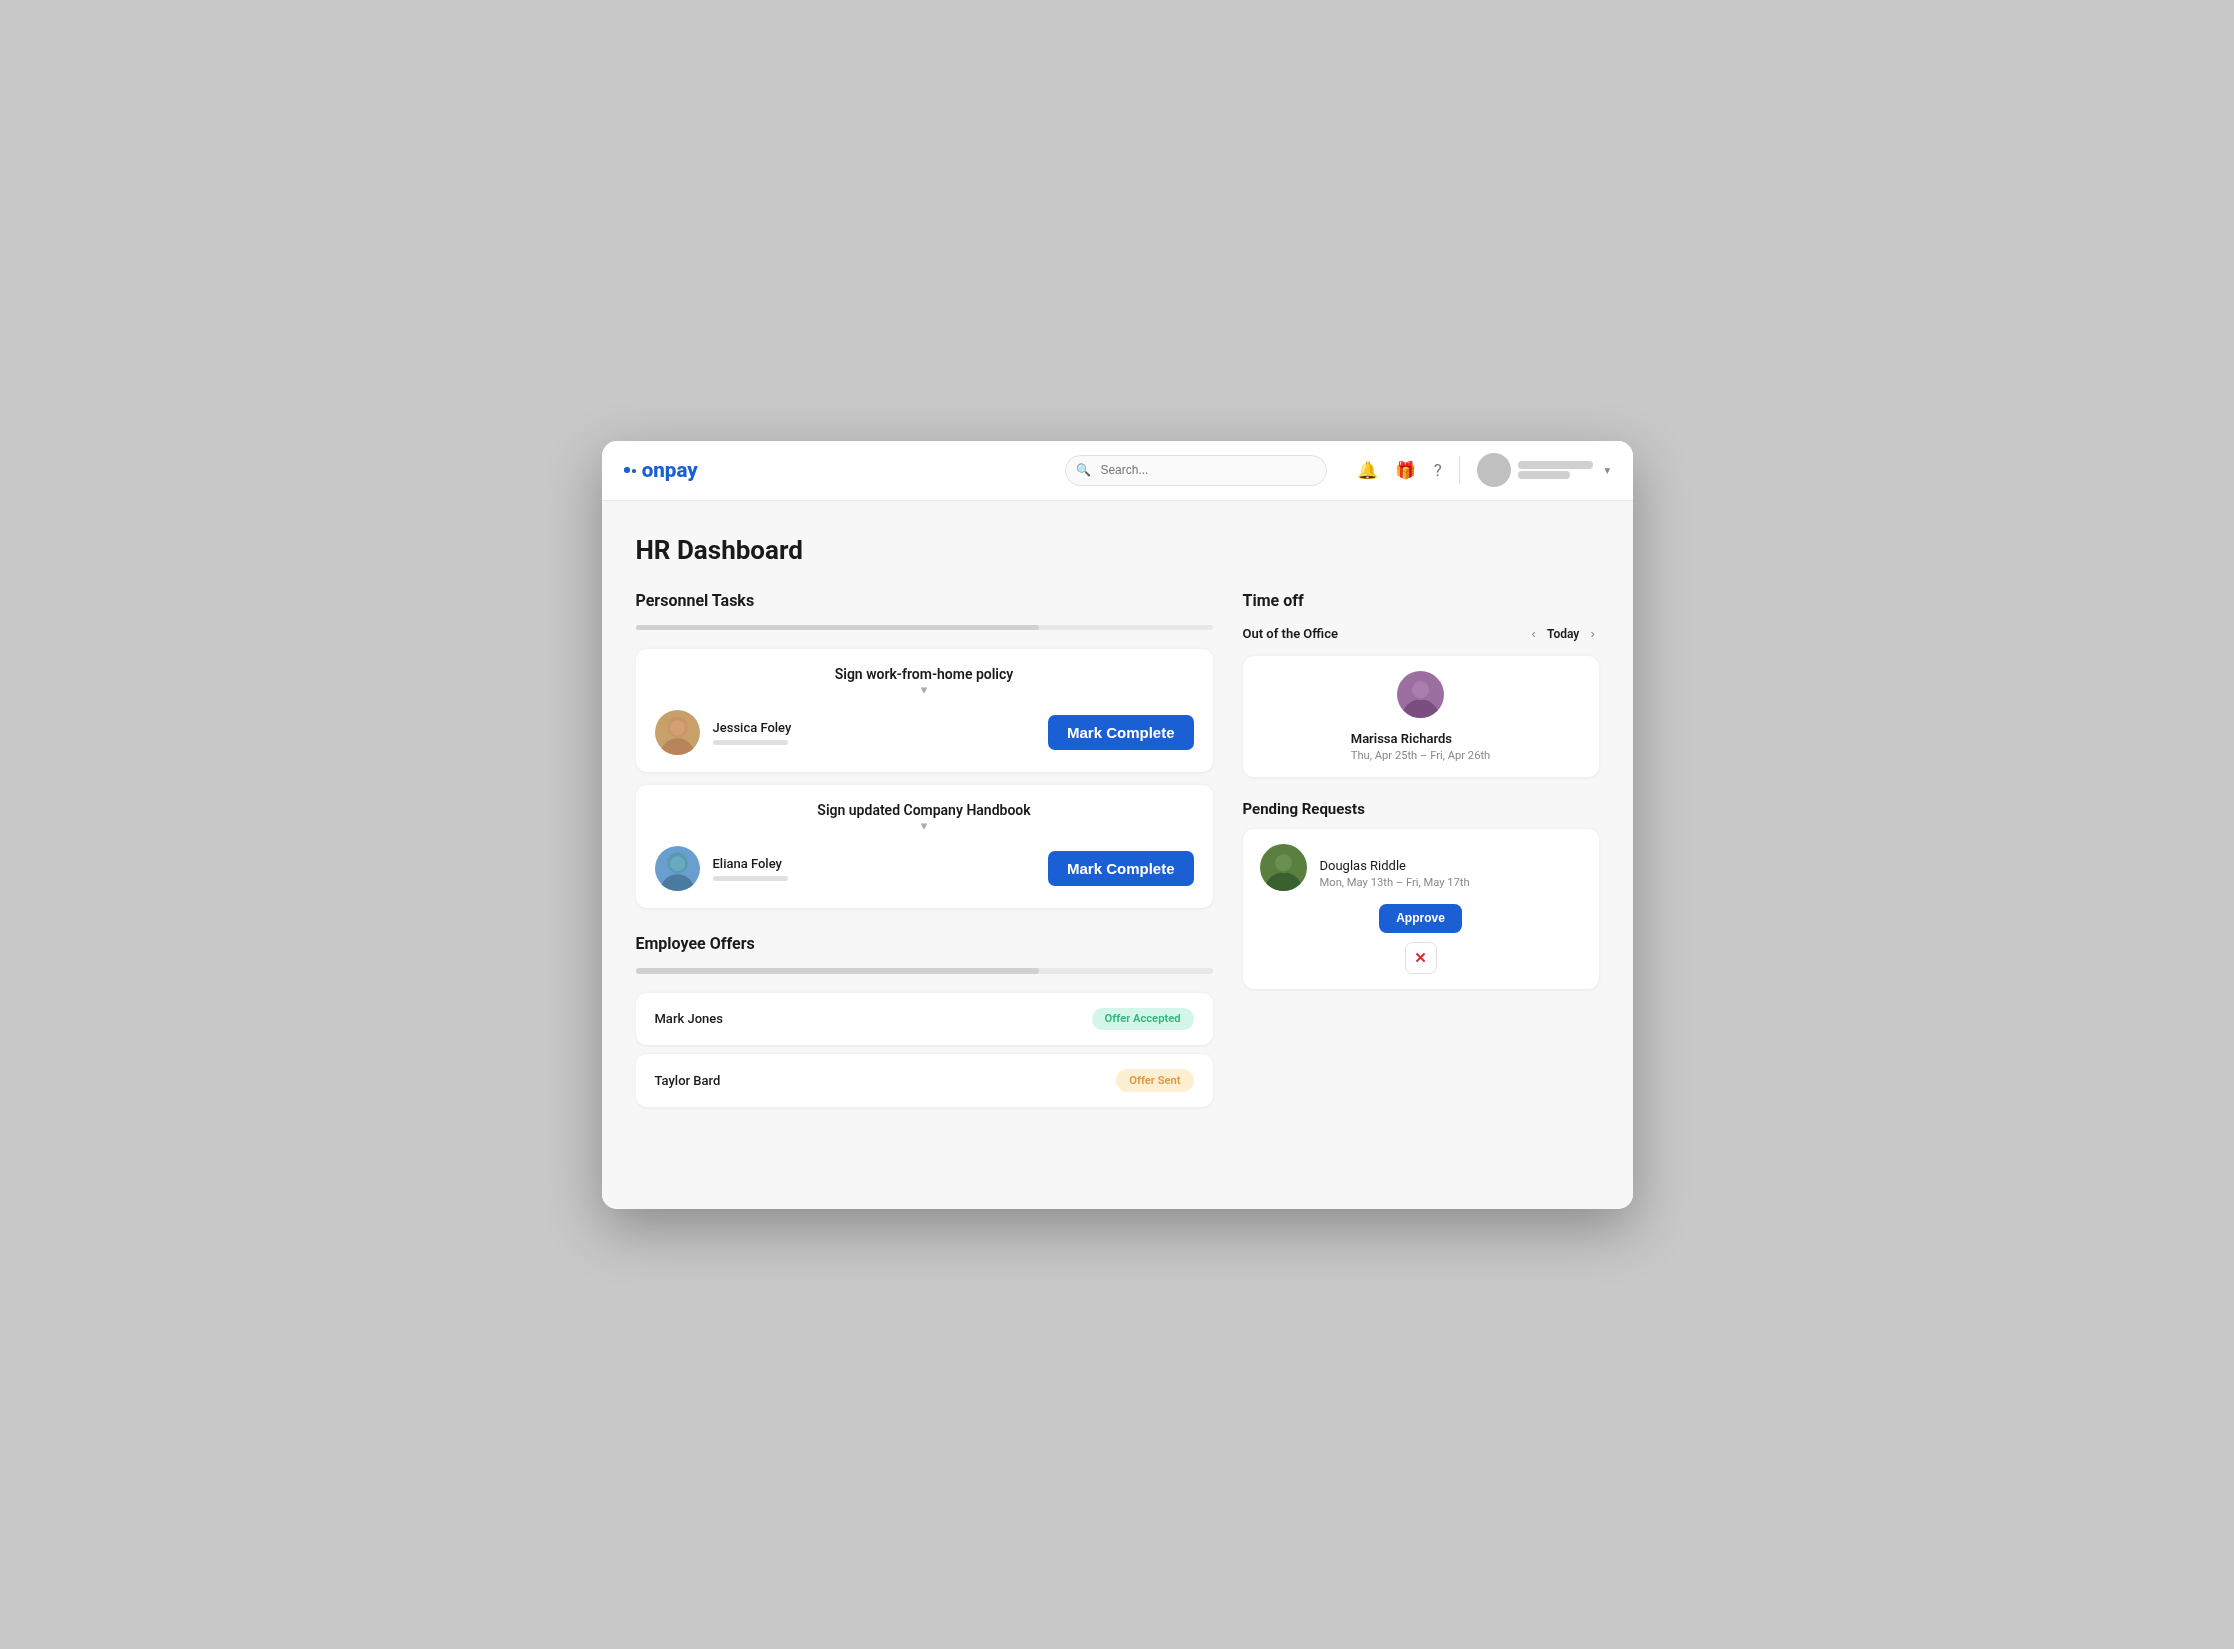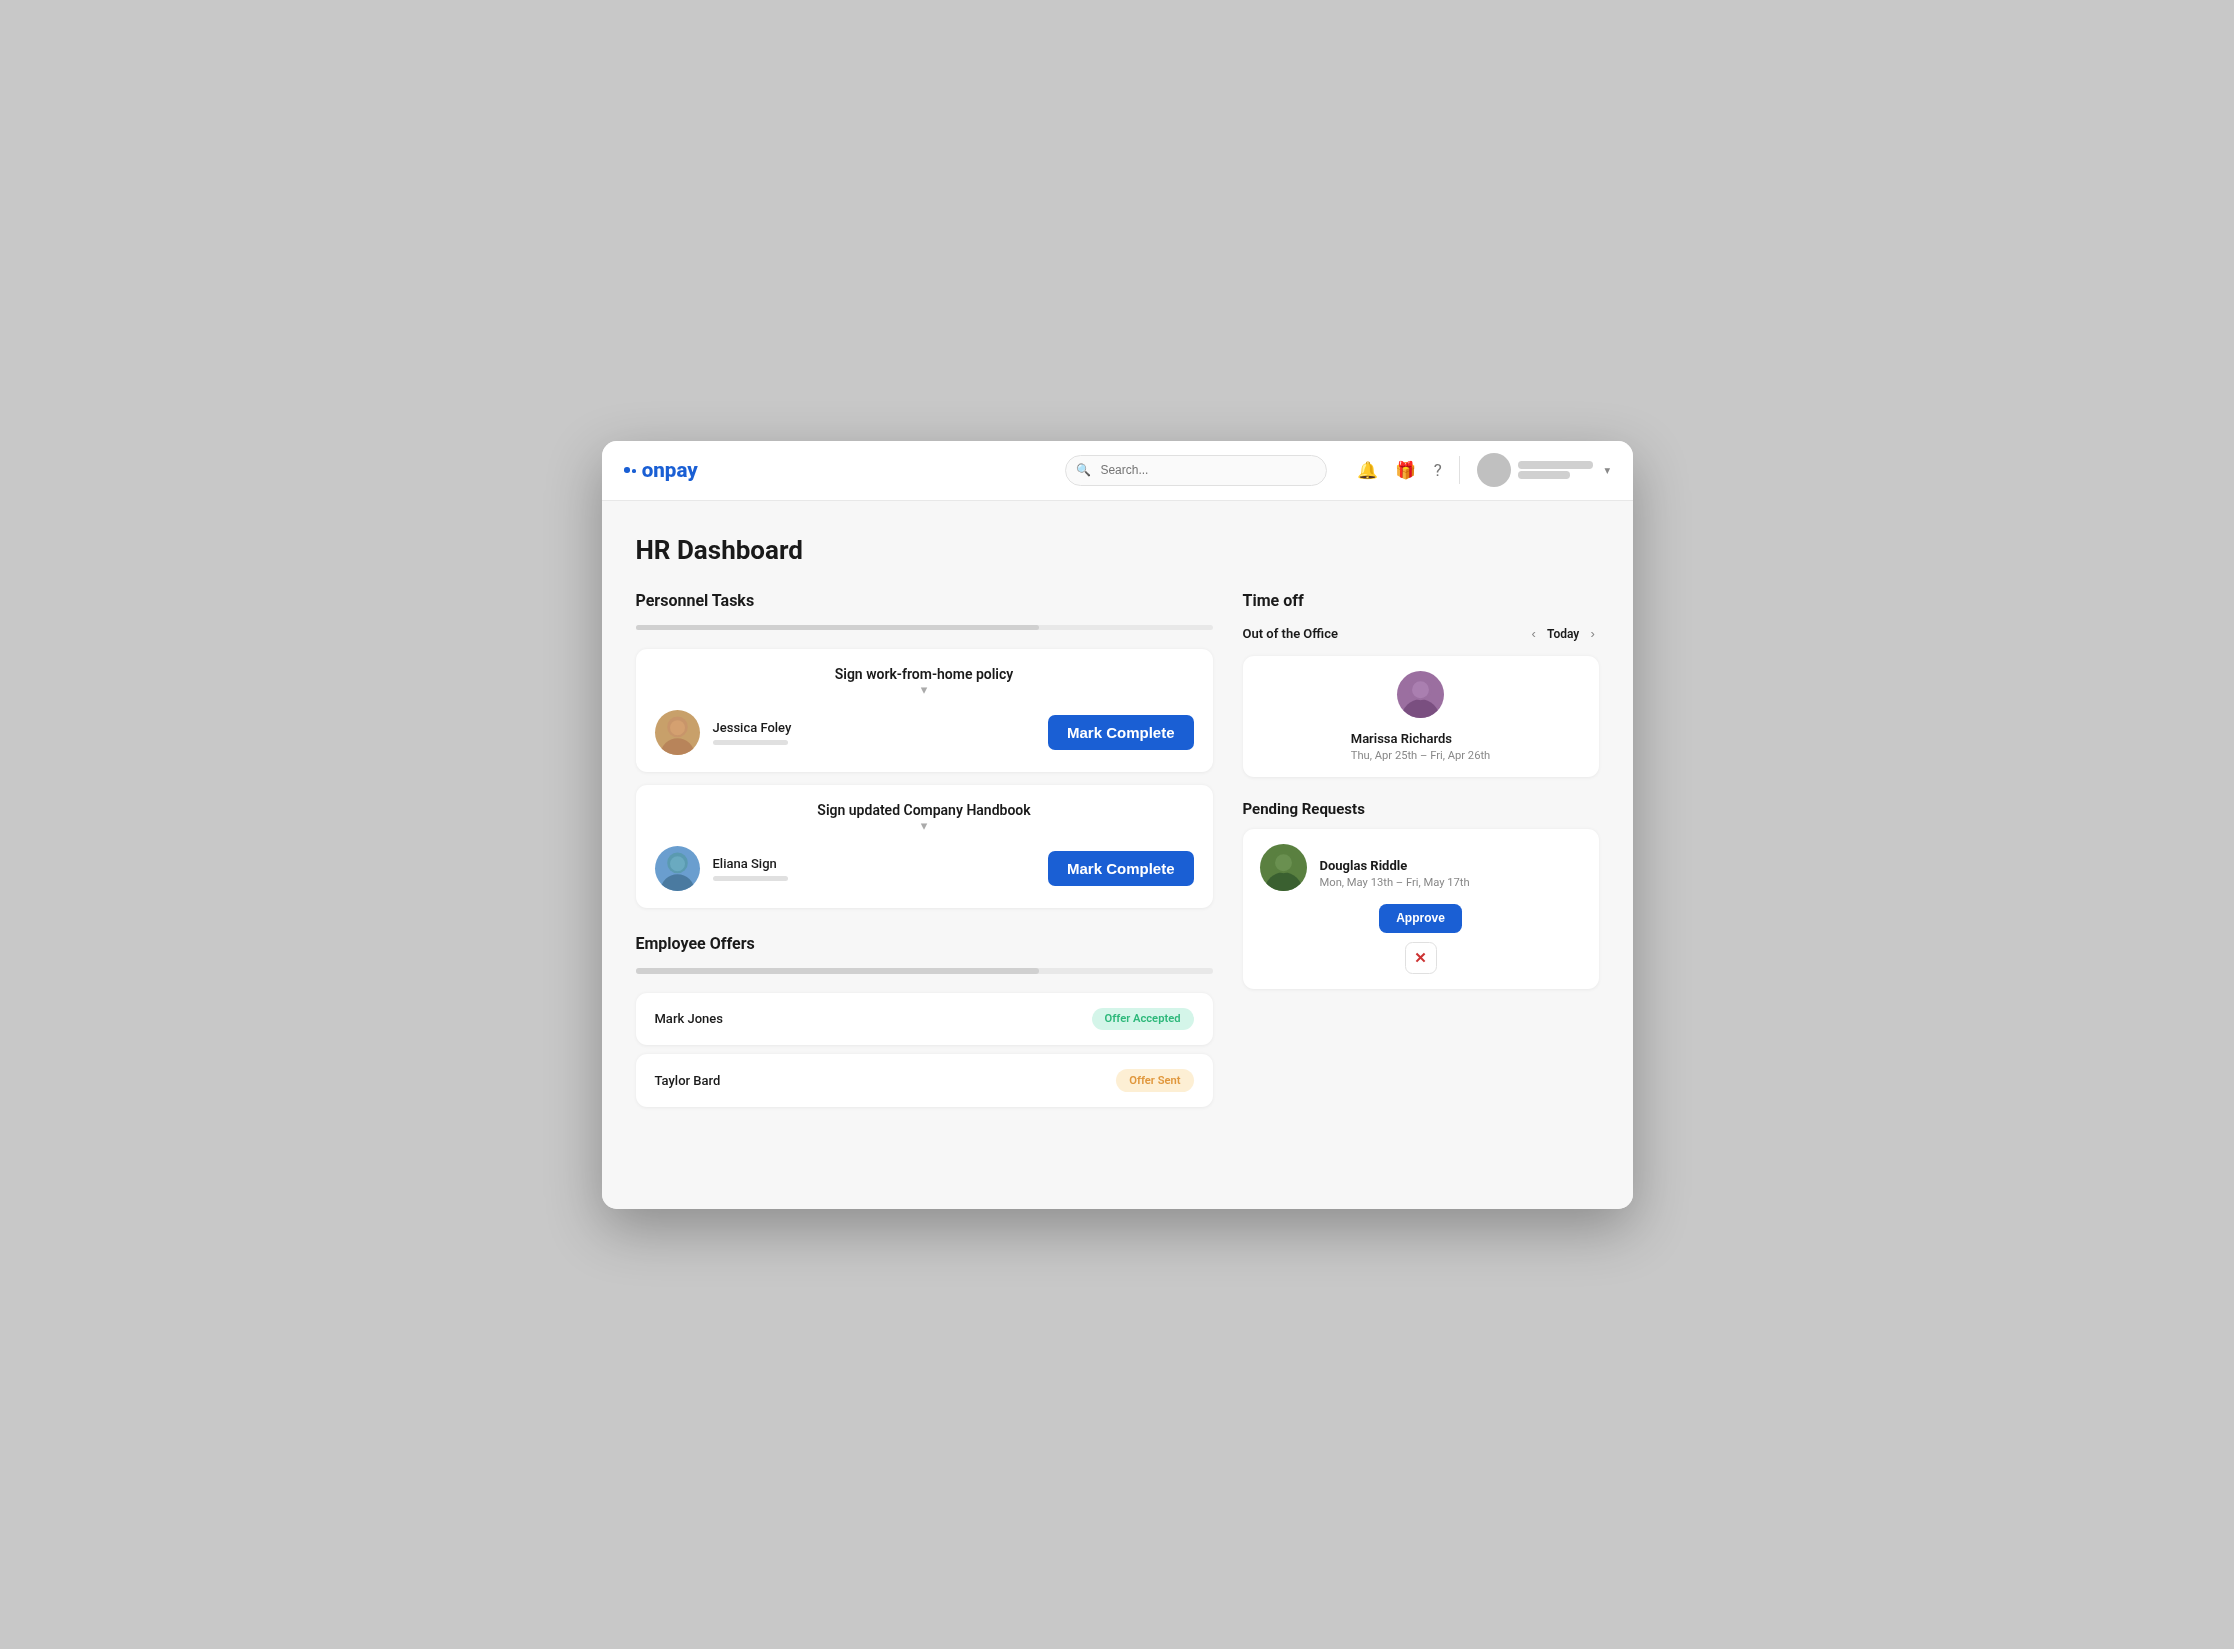--- a/index.html
+++ b/index.html
@@ -355,21 +355,21 @@
     .pending-avatar {
       width: 47px;
       height: 47px;
       border-radius: 50%;
       background: #5a7a4a;
       flex: 0 0 47px;
       overflow: hidden;
     }
     .pending-name {
       font-size: 13px;
-      font-weight: 700;
+      font-weight: 400;
       color: #1a1a1a;
       margin-top: 12px;
     }
     .pending-dates {
       font-size: 11.2px;
       color: #888;
       margin-top: 2.8px;
     }
     .pending-actions {
       display: flex;
@@ -488,21 +488,21 @@
             <div class="task-employee">
               <div class="employee-info">
                 <div class="employee-avatar avatar-eliana">
                   <svg viewBox="0 0 48 48" xmlns="http://www.w3.org/2000/svg">
                     <circle cx="24" cy="48" r="18" fill="#4a7aa0"></circle>
                     <circle cx="24" cy="18" r="11" fill="#5a9ab0"></circle>
                     <circle cx="24" cy="19" r="8" fill="#6aaac0"></circle>
                   </svg>
                 </div>
                 <div class="employee-name-wrap">
-                  <span class="employee-name">Eliana Sign</span>
+                  <span class="employee-name">Eliana Foley</span>
                   <div class="employee-sub"></div>
                 </div>
               </div>
               <button class="mark-complete-btn">Mark Complete</button>
             </div>
           </div>
 
           <div class="offers-section">
             <div class="section-title">Employee Offers</div>
             <div class="progress-bar-wrap">

